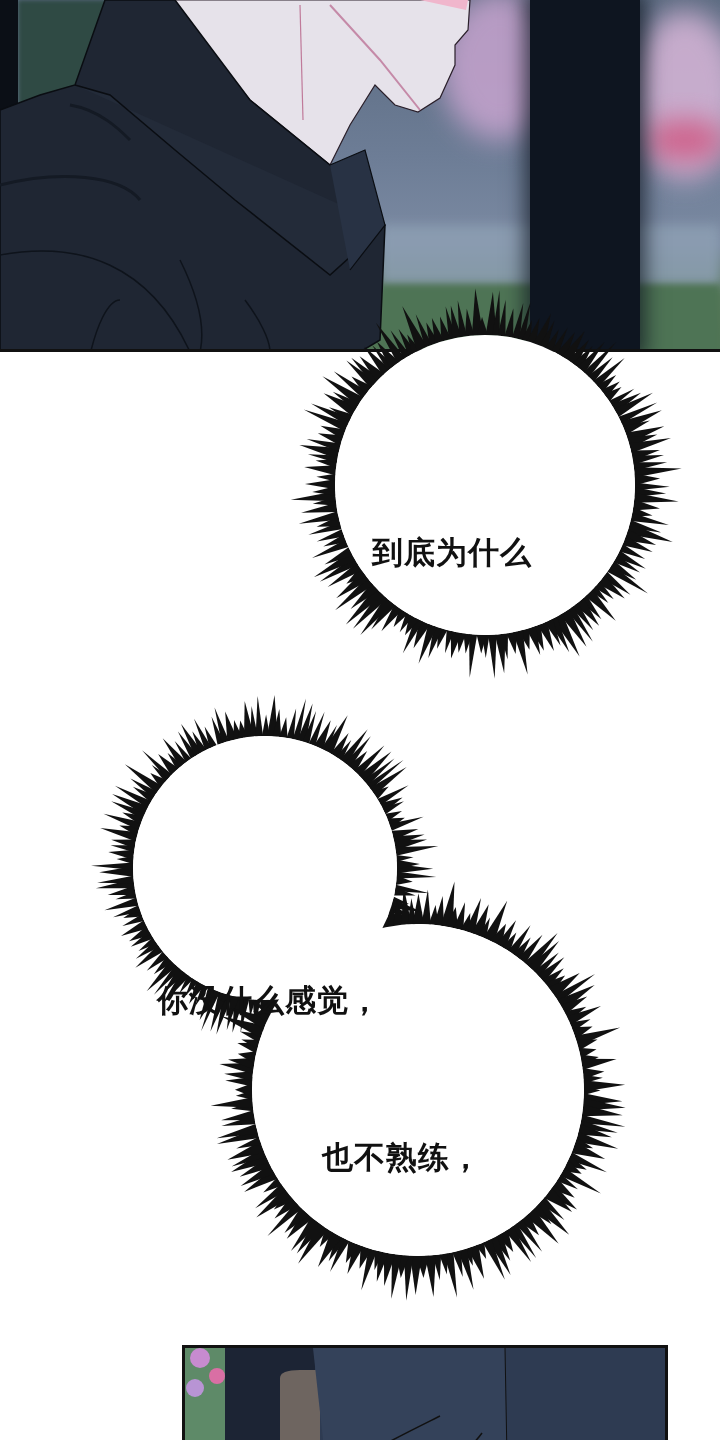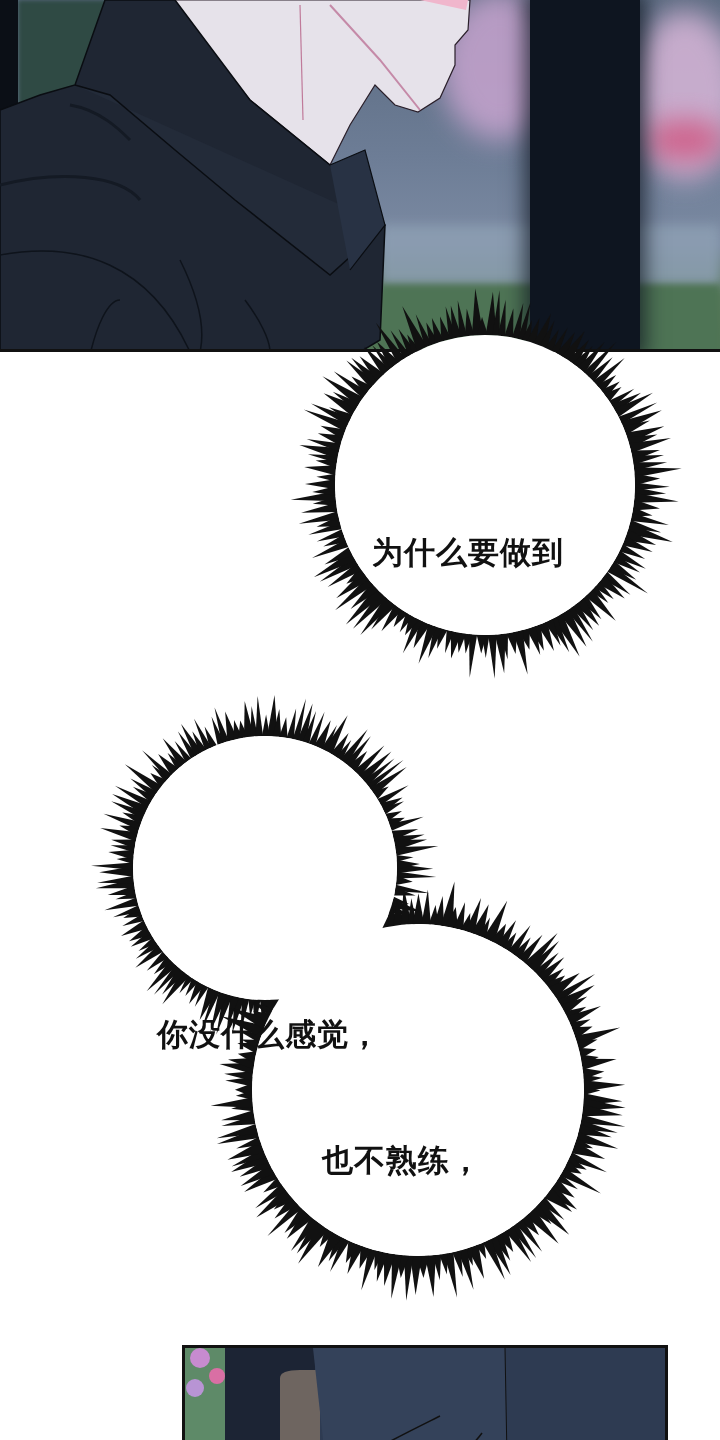--- a/index.html
+++ b/index.html
@@ -513,28 +513,28 @@
       <polygon points="583.7074582969088,1080.1491997899554 625.1798757855566,1084.7291122171257 583.9939951129388,1091.4119442076917" fill="#111"></polygon>
     </g>
   <g id="fills">
       <circle cx="485" cy="485" r="150" fill="#ffffff"></circle>
       <circle cx="265" cy="868" r="132" fill="#ffffff"></circle>
       <circle cx="418" cy="1090" r="166" fill="#ffffff"></circle>
     </g>
 </svg>
 
 <div class="bubble-text" style="left:372px;top:442px;">
-  <div>为什么要做到</div>
+  <div>到底为什么</div>
 </div>
 
-<div class="bubble-text" style="left:157px;top:924px;">
+<div class="bubble-text" style="left:157px;top:890px;">
   <div>你没什么感觉，</div>
 </div>
 
-<div class="bubble-text" style="left:306px;top:1050px;">
+<div class="bubble-text" style="left:306px;top:1050px;font-family:Liberation Mono, monospace;">
   <div style="padding-left:16px">也不熟练，</div>
 </div>
 
 <div class="panel-bottom">
   <svg width="486" height="110">
     <rect x="0" y="0" width="45" height="110" fill="#5e8a68"></rect>
     <circle cx="15" cy="10" r="10" fill="#c78bcf"></circle>
     <circle cx="32" cy="28" r="8" fill="#d96fa4"></circle>
     <circle cx="10" cy="40" r="9" fill="#b894d4"></circle>
     <rect x="40" y="0" width="90" height="110" fill="#1c2434"></rect>

